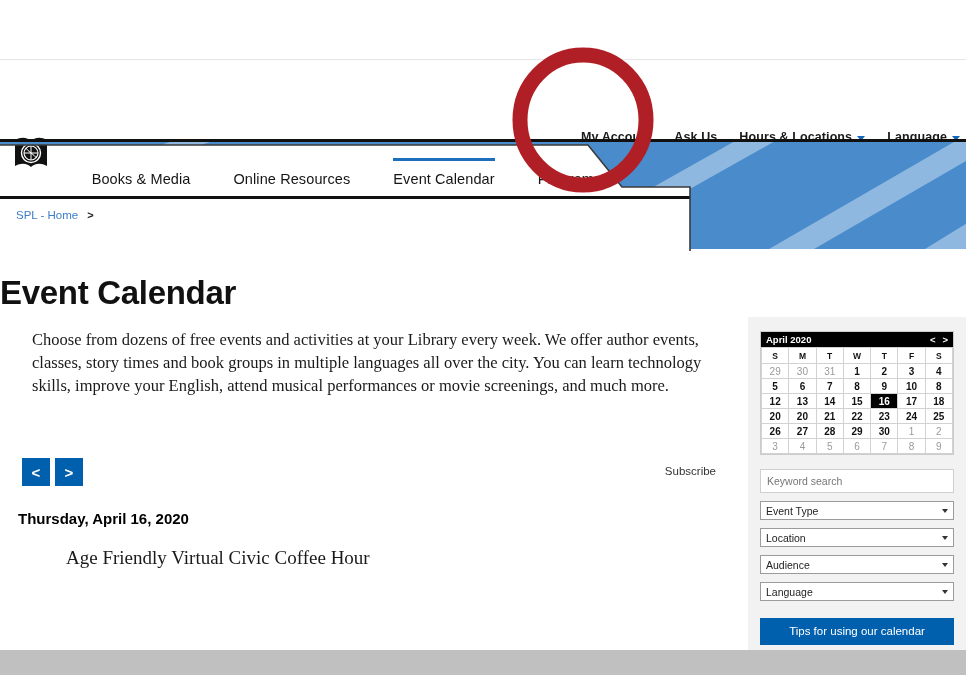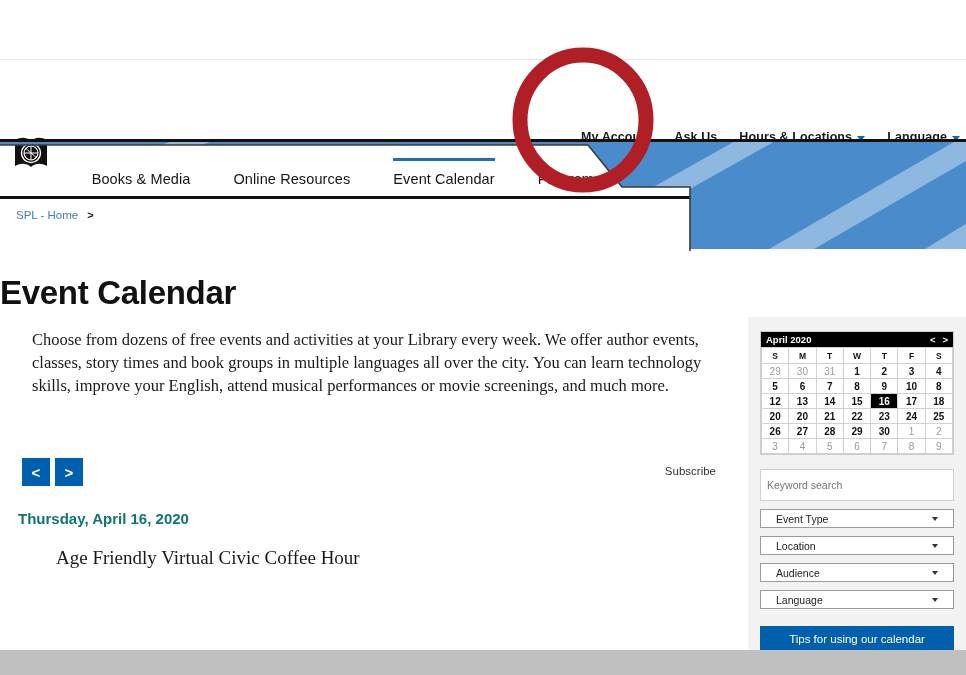--- a/index.html
+++ b/index.html
@@ -213,27 +213,27 @@
     color: #333333;
     cursor: pointer;
   }
 
   
   #day-heading {
     position: absolute;
     left: 18px; top: 510px;
     font-size: 15px;
     font-weight: bold;
-    color: #0f766e;
+    color: #000000;
   }
 
   
   #event-item {
     position: absolute;
-    left: 56px; top: 546px;
+    left: 66px; top: 546px;
     width: 490px;
   }
   #event-title {
     font-family: "Liberation Serif", serif;
     font-size: 19px;
     color: #1a1a1a;
     line-height: 24px;
     cursor: pointer;
   }
   #event-meta {
@@ -320,37 +320,37 @@
     cursor: pointer;
   }
   #cal-table td.other { color: #9a9a9a; font-weight: normal; }
   #cal-table td.today { background: #000000; color: #ffffff; }
 
   
   #filters { margin: 14px 12px 0 12px; }
   #keyword-input {
     width: 100%;
     box-sizing: border-box;
-    height: 32px;
+    height: 24px;
     border: 1px solid #cfcfcf;
     background: #ffffff;
     font-size: 10.5px;
     color: #8a8a8a;
     padding: 0 6px;
     font-family: "Liberation Sans", sans-serif;
   }
   .select-row {
     margin-top: 8px;
     height: 17px;
     border: 1px solid #9b9b9b;
     background: #ffffff;
     display: flex;
     align-items: center;
     justify-content: space-between;
-    padding: 0 15px;
+    padding: 0 5px;
     font-size: 10.5px;
     color: #222222;
     cursor: pointer;
   }
   .select-row .caret {
     width: 0; height: 0;
     border-left: 3.5px solid transparent;
     border-right: 3.5px solid transparent;
     border-top: 4.5px solid #333;
   }

